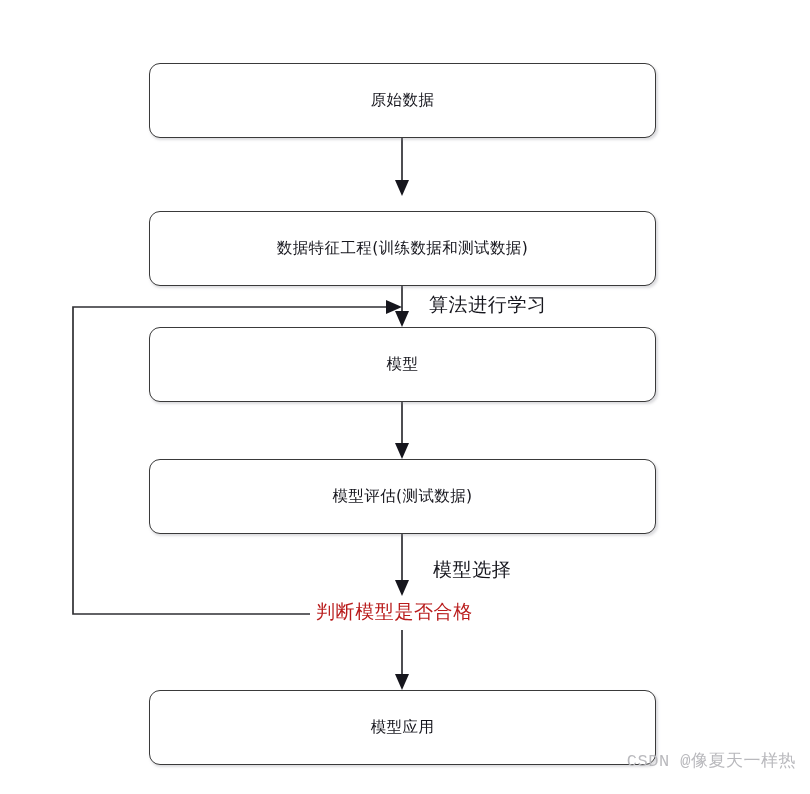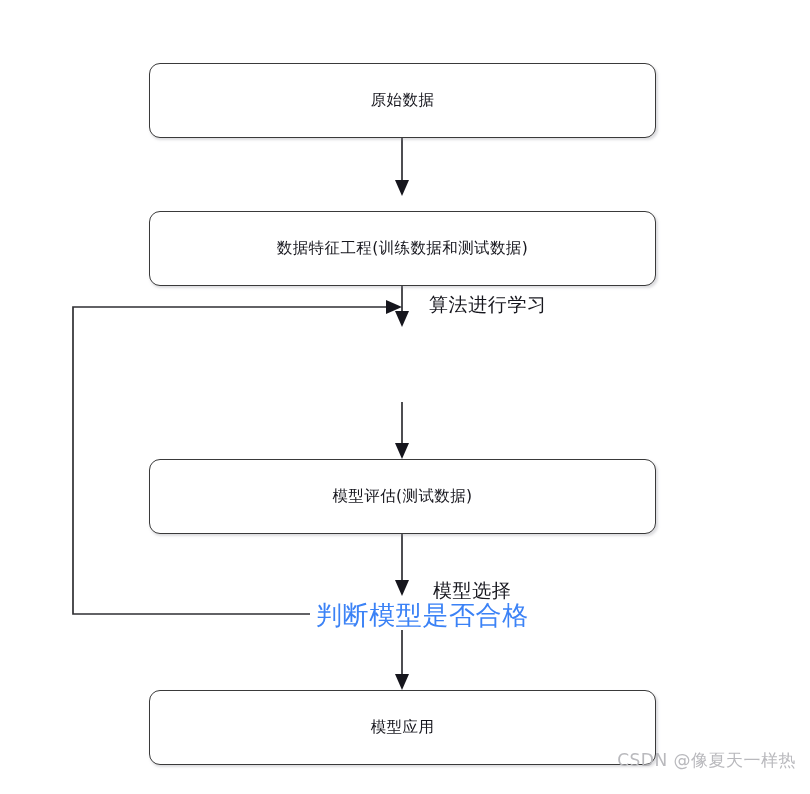--- a/index.html
+++ b/index.html
@@ -50,30 +50,30 @@
   
   .edge-label {
     position: absolute;
     font-size: 19px;
     line-height: 1;
     color: #16161d;
     letter-spacing: 0.6px;
     white-space: nowrap;
   }
   #label-algorithm-learning { left: 429px; top: 288px; margin-top: 7px; }
-  #label-model-selection    { left: 433px; top: 581px; }
+  #label-model-selection    { left: 433px; top: 560px; }
 
   
   #decision-text {
     position: absolute;
     left: 316px;
     top: 602px;
-    font-size: 26px;
+    font-size: 19px;
     line-height: 1;
-    color: #3b82f6;
+    color: #b91c1c;
     letter-spacing: 0.6px;
     white-space: nowrap;
   }
 
   
   #connectors {
     position: absolute;
     left: 0;
     top: 0;
     width: 810px;
@@ -92,20 +92,21 @@
 
   
   #watermark {
     position: absolute;
     right: 14px;
     bottom: 8px;
     font-size: 17px;
     color: #b9b9bd;
     letter-spacing: 0.5px;
     white-space: nowrap;
+    font-family: Liberation Mono, monospace;
   }
 </style>
 </head>
 <body>
 
 <div id="canvas">
 
   <svg id="connectors" viewBox="0 0 810 794" xmlns="http://www.w3.org/2000/svg">
 
     <line x1="402" y1="138" x2="402" y2="186"></line>
@@ -128,20 +129,23 @@
   </svg>
 
   <div class="node-box" id="box-raw-data">
     <span class="node-label">原始数据</span>
   </div>
 
   <div class="node-box" id="box-feature-eng">
     <span class="node-label">数据特征工程(训练数据和测试数据)</span>
   </div>
 
+  <div class="node-box" id="box-model">
+    <span class="node-label">模型</span>
+  </div>
 
   <div class="node-box" id="box-model-eval">
     <span class="node-label">模型评估(测试数据)</span>
   </div>
 
   <div id="decision-text">判断模型是否合格</div>
 
   <div class="node-box" id="box-model-apply">
     <span class="node-label">模型应用</span>
   </div>

